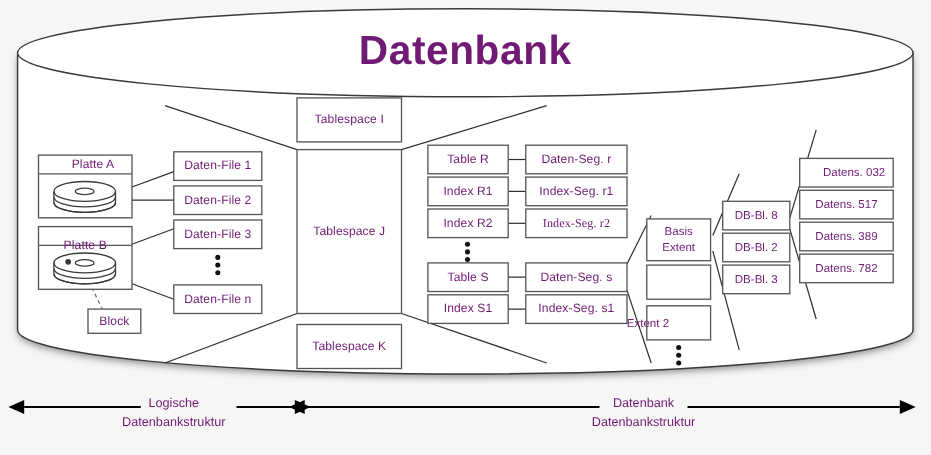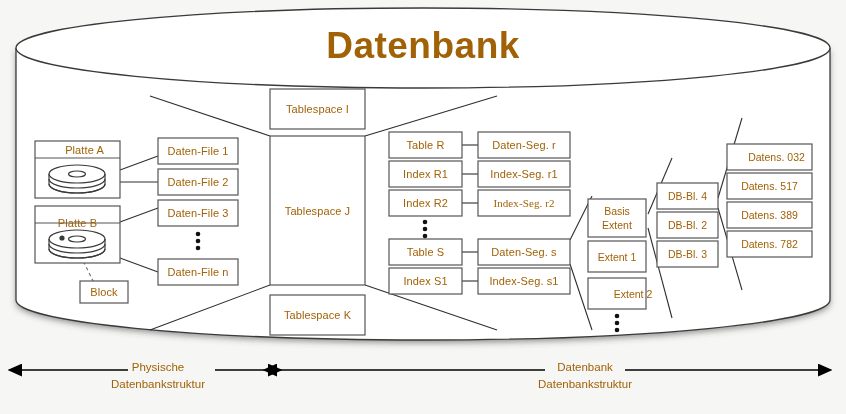--- a/index.html
+++ b/index.html
@@ -8,21 +8,21 @@
     background:#f6f6f4;
     font-family:"Liberation Sans", sans-serif;
     overflow:hidden;
   }
   #stage{position:relative;width:846px;height:414px;}
   #art{position:absolute;left:0;top:0;}
   .lbl{
     position:absolute;
     display:flex;align-items:center;justify-content:center;
     text-align:center;
-    color:#a16207;
+    color:#701a75;
     font-family:"Liberation Sans", sans-serif;
     white-space:pre;
     pointer-events:none;
   }
   .boxlbl{font-size:11px;letter-spacing:.1px;}
   .boxlbl-sm{font-size:10.5px;}
   .title{
     font-size:37px;font-weight:600;letter-spacing:.5px;
   }
   .axlbl{font-size:11.5px;line-height:15px;}
@@ -202,31 +202,30 @@
   <div class="lbl boxlbl" style="left:389px;top:268px;width:73px;height:26px;">Index S1</div>
 
   <div class="lbl boxlbl" style="left:478px;top:132px;width:92px;height:26px;">Daten-Seg. r</div>
   <div class="lbl boxlbl" style="left:478px;top:161px;width:92px;height:26px;">Index-Seg. r1</div>
   <div class="lbl boxlbl" style="left:478px;top:190px;width:92px;height:26px;font-family:Liberation Serif, serif;">Index-Seg. r2</div>
   <div class="lbl boxlbl" style="left:478px;top:239px;width:92px;height:26px;">Daten-Seg. s</div>
   <div class="lbl boxlbl" style="left:478px;top:268px;width:92px;height:26px;">Index-Seg. s1</div>
 
   <div class="lbl boxlbl-sm" style="left:588px;top:199px;width:58px;height:38px;line-height:14px;">Basis
 Extent</div>
-  <div class="lbl boxlbl-sm" style="left:588px;top:241px;width:58px;height:31px;">Extent 1</div>
-  <div class="lbl boxlbl-sm" style="left:604px;top:278px;width:58px;height:31px;">Extent 2</div>
-
-  <div class="lbl boxlbl-sm" style="left:657px;top:183px;width:61px;height:26px;">DB-Bl. 4</div>
+  <div class="lbl boxlbl-sm" style="left:560px;top:278px;width:58px;height:31px;">Extent 2</div>
+
+  <div class="lbl boxlbl-sm" style="left:657px;top:183px;width:61px;height:26px;">DB-Bl. 8</div>
   <div class="lbl boxlbl-sm" style="left:657px;top:212px;width:61px;height:26px;">DB-Bl. 2</div>
   <div class="lbl boxlbl-sm" style="left:657px;top:241px;width:61px;height:26px;">DB-Bl. 3</div>
 
   <div class="lbl boxlbl-sm" style="left:734px;top:144px;width:85px;height:26px;text-align:right;">Datens. 032</div>
   <div class="lbl boxlbl-sm" style="left:727px;top:173px;width:85px;height:26px;">Datens. 517</div>
   <div class="lbl boxlbl-sm" style="left:727px;top:202px;width:85px;height:26px;">Datens. 389</div>
   <div class="lbl boxlbl-sm" style="left:727px;top:231px;width:85px;height:26px;">Datens. 782</div>
 
-  <div class="lbl axlbl" style="left:104px;top:360px;width:108px;height:15px;">Physische</div>
+  <div class="lbl axlbl" style="left:104px;top:360px;width:108px;height:15px;">Logische</div>
   <div class="lbl axlbl" style="left:88px;top:377px;width:140px;height:15px;">Datenbankstruktur</div>
 
   <div class="lbl axlbl" style="left:538px;top:360px;width:94px;height:15px;">Datenbank</div>
   <div class="lbl axlbl" style="left:515px;top:377px;width:140px;height:15px;">Datenbankstruktur</div>
 
 </div>
 
 </body></html>

